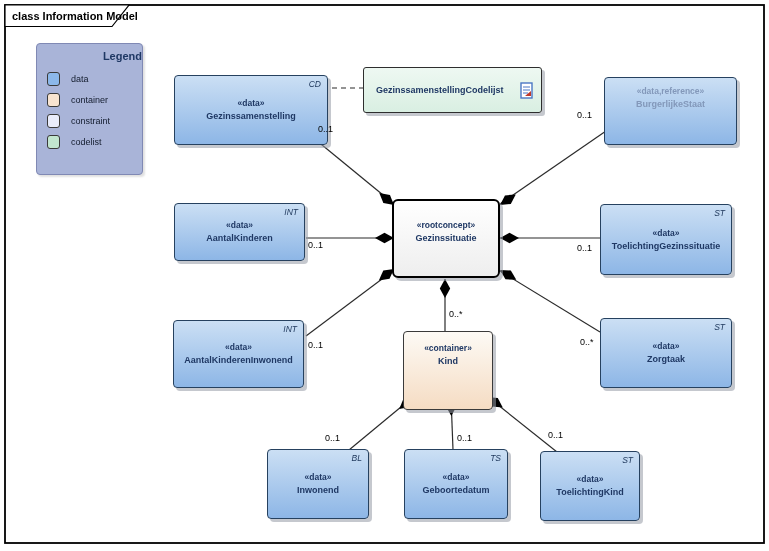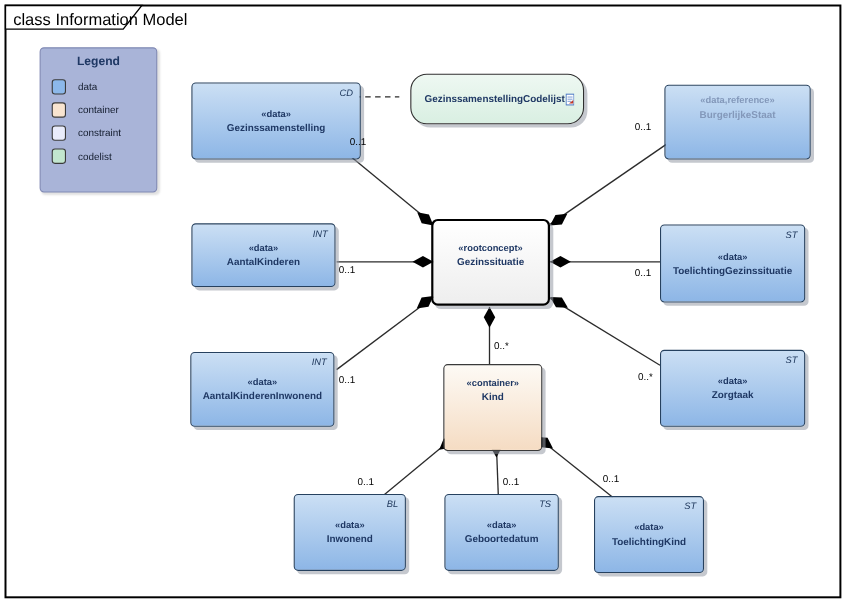--- a/index.html
+++ b/index.html
@@ -1,19 +1,19 @@
 <!DOCTYPE html>
 <html><head>
 <meta charset="utf-8">
 <style>
   html,body{margin:0;padding:0;background:#fff;}
   body{width:769px;height:551px;font-family:"Liberation Sans",sans-serif;position:relative;overflow:hidden;}
   .stage{position:absolute;left:0;top:0;width:769px;height:551px;}
   svg.layer{position:absolute;left:0;top:0;pointer-events:none;}
-  .tab-label{position:absolute;left:12px;top:10px;font-size:15px;font-weight:normal;color:#000;}
+  .tab-label{position:absolute;left:12px;top:10px;font-size:11px;font-weight:bold;color:#000;}
 
   
   .node{position:absolute;box-sizing:border-box;display:flex;flex-direction:column;
         align-items:center;justify-content:center;text-align:center;z-index:2;
         border-radius:4px;box-shadow:3px 3px 0 rgba(150,155,165,.55);}
   .node .stereo{font-size:8.5px;font-weight:bold;color:#1f3864;line-height:13px;}
   .node .nname{font-size:9px;font-weight:bold;color:#1f3864;line-height:13px;}
   .node .tag{position:absolute;top:3px;right:6px;font-size:8.5px;font-style:italic;color:#213a5e;}
 
   .blue{background:linear-gradient(180deg,#cbdff4 0%,#8db6e6 100%);border:1.2px solid #26415f;}
@@ -23,21 +23,21 @@
   .peach{background:linear-gradient(180deg,#fdfaf5 0%,#f5dcc3 100%);border:1.2px solid #3a3a3a;
          justify-content:flex-start;padding-top:10px;}
   .mint{background:linear-gradient(180deg,#eef8f2 0%,#d9efe2 100%);border:1.2px solid #2e2e2e;
         flex-direction:row;justify-content:flex-start;padding:0 8px 0 12px;border-radius:3px;}
   .mint .nname{flex:1;text-align:left;}
 
   
   .legend{position:absolute;left:36px;top:43px;width:107px;height:132px;background:#a9b4d8;
           border:1px solid #8089b4;border-radius:4px;z-index:2;box-shadow:2px 2px 2px rgba(0,0,0,.12);
           box-sizing:border-box;padding:6px 0 0 10px;}
-  .legend-title{text-align:center;font-size:11px;font-weight:bold;color:#1f3864;margin-bottom:6px;margin-left:-10px;}
+  .legend-title{text-align:right;font-size:11px;font-weight:bold;color:#1f3864;margin-bottom:6px;margin-left:-10px;}
   .legend-row{display:flex;align-items:center;height:21px;}
   .swatch{width:13px;height:14px;border-radius:3px;border:1.2px solid #3a3a3a;box-sizing:border-box;margin-right:11px;}
   .swatch.thick{border:2.4px solid #000;}
   .legend-row .llabel{font-size:9px;color:#131c2e;}
 
   .mult{position:absolute;font-size:9px;color:#000;z-index:3;}
 </style>
 </head>
 <body>
 
@@ -98,21 +98,21 @@
       <span class="llabel">codelist</span>
     </div>
   </div>
 
   <div class="node blue" style="left:174px;top:75px;width:154px;height:70px;">
     <span class="tag">CD</span>
     <div class="stereo">«data»</div>
     <div class="nname">Gezinssamenstelling</div>
   </div>
 
-  <div class="node mint" style="left:373px;top:67px;width:158px;height:46px;border-radius:15px;">
+  <div class="node mint" style="left:363px;top:67px;width:179px;height:46px;">
     <div class="nname">GezinssamenstellingCodelijst</div>
     <svg width="13" height="17" viewBox="0 0 13 17">
       <rect x="1" y="1" width="11" height="15" fill="#fff" stroke="#4a77c4" stroke-width="1.4"></rect>
       <line x1="3" y1="5" x2="10" y2="5" stroke="#4a77c4" stroke-width="1"></line>
       <line x1="3" y1="8" x2="10" y2="8" stroke="#4a77c4" stroke-width="1"></line>
       <line x1="3" y1="11" x2="8" y2="11" stroke="#4a77c4" stroke-width="1"></line>
       <path d="M5,14 L11,9 L11,14 Z" fill="#c0392b"></path>
     </svg>
   </div>
 

